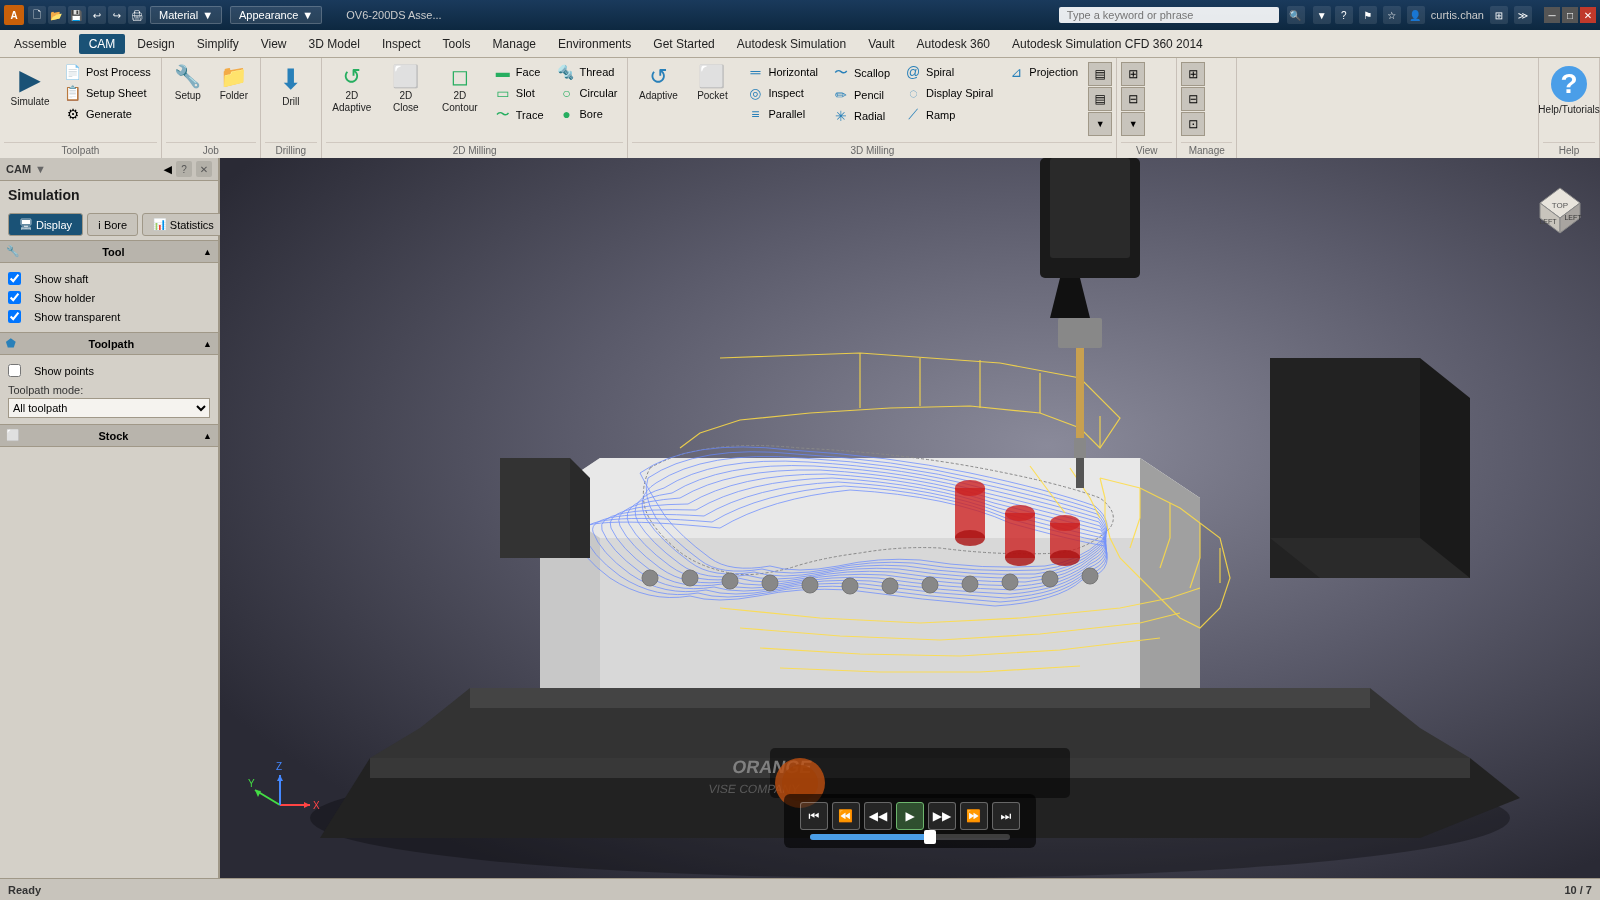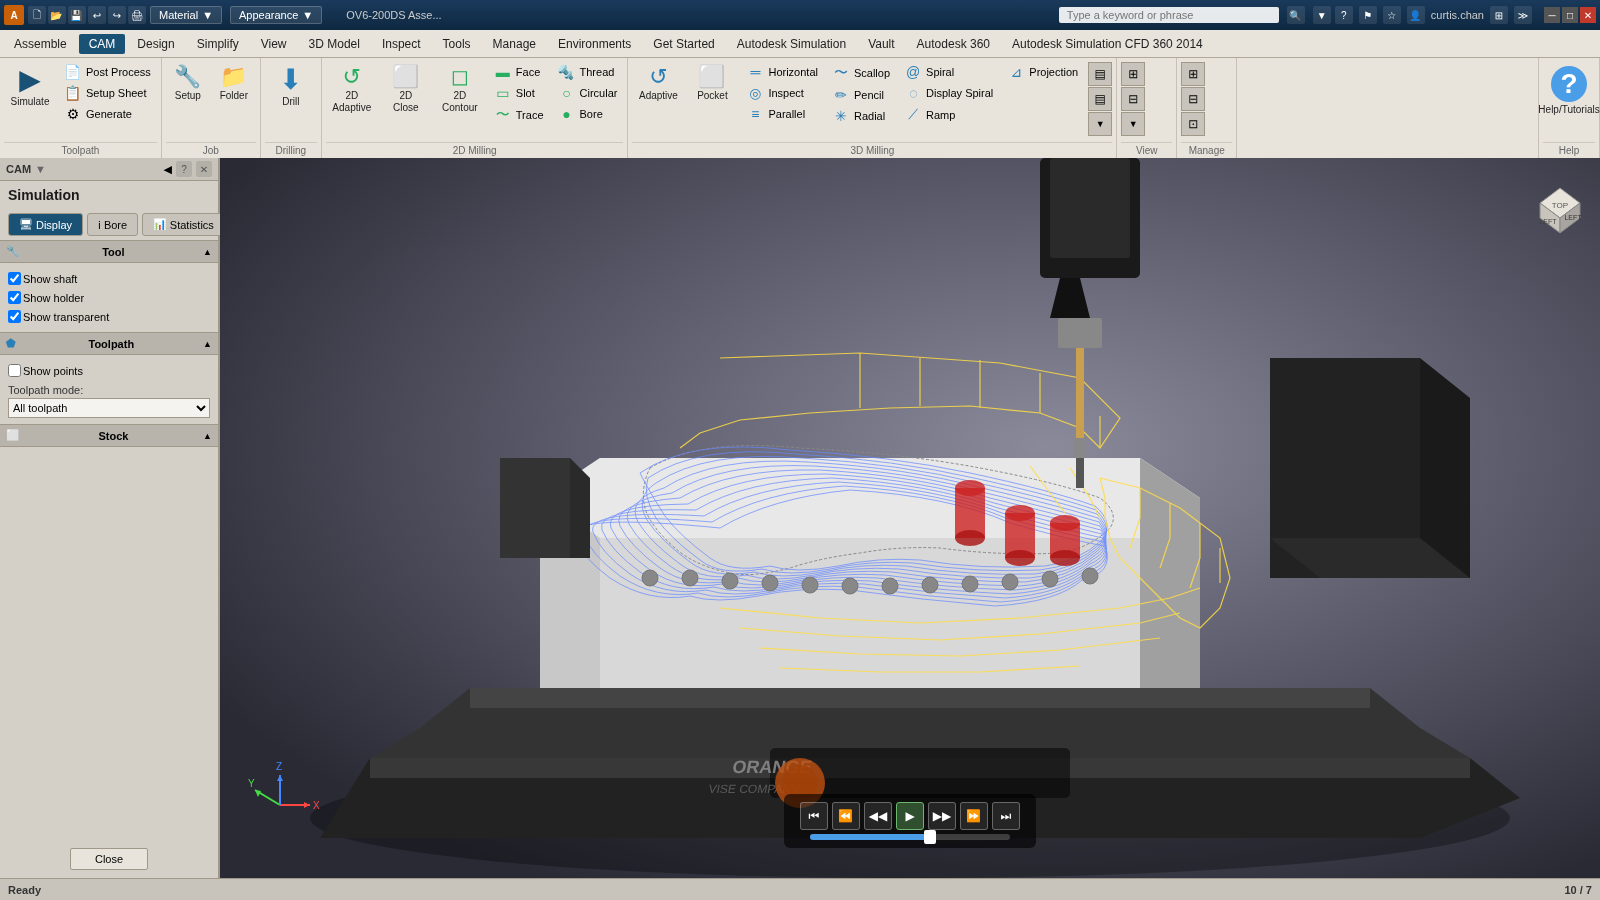--- a/index.html
+++ b/index.html
@@ -47,21 +47,21 @@
     .panel-btn { width:16px;height:16px;background:rgba(0,0,0,0.1);border:none;cursor:pointer;font-size:10px;display:flex;align-items:center;justify-content:center;border-radius:2px;color:#555; }
 
     #sim-title { font-size:14px;font-weight:bold;padding:6px 8px;color:#1a1a1a; }
     .sim-tabs { display:flex;gap:0;padding:4px 8px;gap:4px; }
     .sim-tab { padding:3px 10px;font-size:11px;cursor:pointer;border:1px solid #a09888;background:#c8c4bc;border-radius:3px;display:flex;align-items:center;gap:3px; }
     .sim-tab.active { background:#1a5276;color:white; }
 
     .section-header { display:flex;align-items:center;justify-content:space-between;padding:4px 6px;background:#b8b4ac;border-top:1px solid #a09888;border-bottom:1px solid #a09888;cursor:pointer;font-size:11px;font-weight:bold; }
     .section-header .expand-icon { font-size:9px; }
     .section-content { padding:6px 8px;background:#d4d0c8; }
-    .checkbox-row { display:flex;align-items:center;gap:2px;padding:3px 0;font-size:11px; }
+    .checkbox-row { display:flex;align-items:center;gap:13px;padding:3px 0;font-size:11px; }
     .checkbox-row input { cursor:pointer; }
 
     .toolpath-mode-label { font-size:11px;margin:4px 0 2px;color:#333; }
     .select-dropdown { width:100%;padding:2px 0;font-size:11px;background:#f5f3ef;border:1px solid #a09888;cursor:pointer; }
 
     #close-btn-wrap { padding:8px;text-align:center;margin-top:auto; }
     .close-btn { padding:4px 24px;font-size:11px;background:#e8e4dc;border:1px solid #a09888;cursor:pointer;border-radius:2px; }
 
     
     #viewport { flex:1;background:#5a5a6a;position:relative;overflow:hidden; }
@@ -442,23 +442,20 @@
         <option>Up to current</option>
       </select>
     </div>
 
     <div class="section-header">
       <span style="color:#888;margin-right:4px;">⬜</span>
       <span>Stock</span>
       <span class="expand-icon">▲</span>
     </div>
 
-    <div id="close-btn-wrap">
-      <button class="close-btn">Close</button>
-    </div>
   </div>
 
   <div id="viewport">
     <div class="viewport-bg">
       
       <svg width="100%" height="100%" viewBox="0 0 1380 720" preserveAspectRatio="xMidYMid meet">
 
         <defs>
           <radialGradient id="bgGrad" cx="60%" cy="40%" r="70%">
             <stop offset="0%" stop-color="#8a8a9a"></stop>

